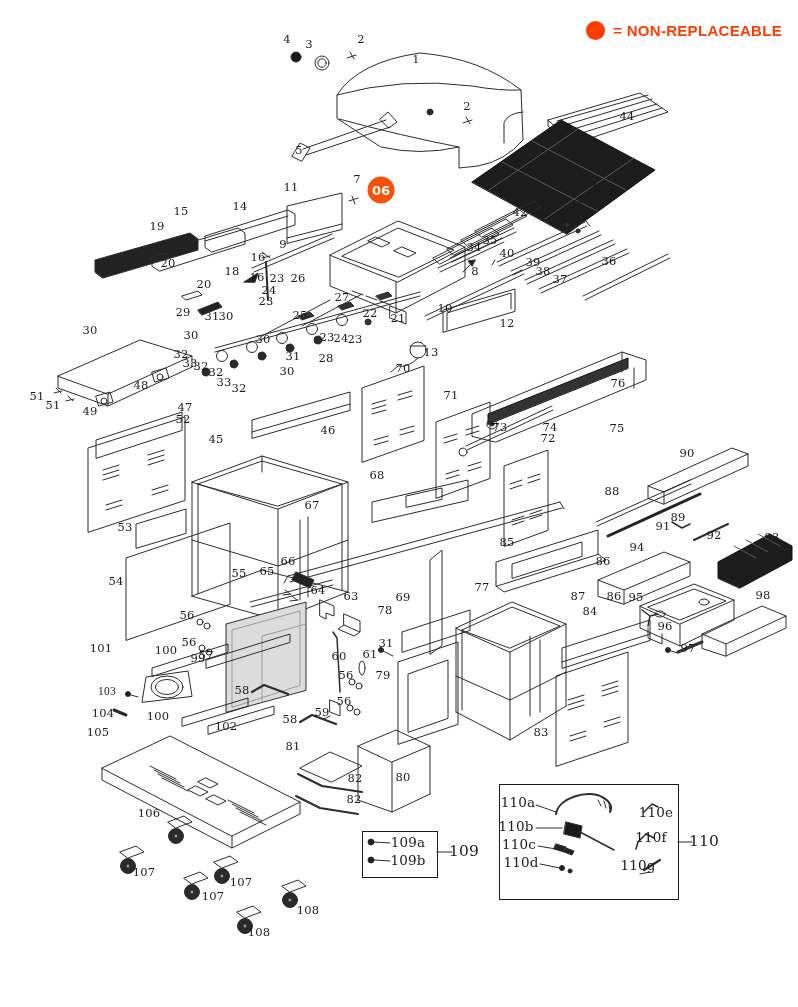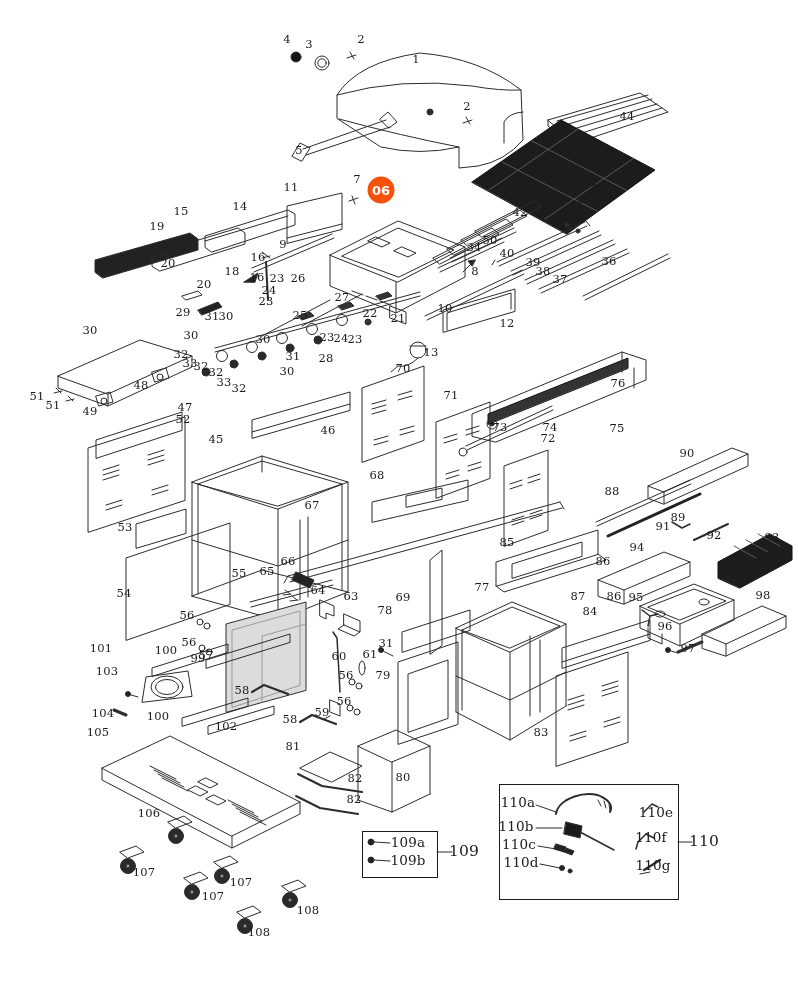--- a/index.html
+++ b/index.html
@@ -400,21 +400,21 @@
       <span class="plabel" style="left: 240px; top: 207px;">14</span>
       <span class="plabel" style="left: 181px; top: 212px;">15</span>
       <span class="plabel" style="left: 157px; top: 227px;">19</span>
       <span class="plabel" style="left: 283px; top: 245px;">9</span>
       <span class="plabel" style="left: 258px; top: 258px;">16</span>
       <span class="plabel" style="left: 232px; top: 272px;">18</span>
       <span class="plabel" style="left: 257px; top: 278px;">16</span>
       <span class="plabel" style="left: 168px; top: 264px;">20</span>
       <span class="plabel" style="left: 204px; top: 285px;">20</span>
       <span class="plabel" style="left: 474px; top: 248px;">34</span>
-      <span class="plabel" style="left: 490px; top: 241px;">50</span>
+      <span class="plabel" style="left: 490px; top: 241px;">35</span>
       <span class="plabel" style="left: 507px; top: 254px;">40</span>
       <span class="plabel" style="left: 525px; top: 263px; margin-left: 8px;">39</span>
       <span class="plabel" style="left: 543px; top: 272px;">38</span>
       <span class="plabel" style="left: 560px; top: 280px;">37</span>
       <span class="plabel" style="left: 609px; top: 262px;">36</span>
       <span class="plabel" style="left: 475px; top: 272px;">8</span>
       <span class="plabel" style="left: 445px; top: 309px;">10</span>
       <span class="plabel" style="left: 398px; top: 319px;">21</span>
       <span class="plabel" style="left: 507px; top: 324px;">12</span>
       <span class="plabel" style="left: 431px; top: 353px;">13</span>
@@ -445,21 +445,21 @@
       <span class="plabel" style="left: 328px; top: 383px; margin-top: 48px;">46</span>
       <span class="plabel" style="left: 90px; top: 331px;">30</span>
       <span class="plabel" style="left: 37px; top: 397px;">51</span>
       <span class="plabel" style="left: 53px; top: 406px;">51</span>
       <span class="plabel" style="left: 141px; top: 386px;">48</span>
       <span class="plabel" style="left: 90px; top: 412px;">49</span>
       <span class="plabel" style="left: 185px; top: 408px;">47</span>
       <span class="plabel" style="left: 183px; top: 420px;">52</span>
       <span class="plabel" style="left: 216px; top: 440px;">45</span>
       <span class="plabel" style="left: 125px; top: 528px;">53</span>
-      <span class="plabel" style="left: 124px; top: 582px; margin-top: 12px;">54</span>
+      <span class="plabel" style="left: 116px; top: 582px;">54</span>
       <span class="plabel" style="left: 312px; top: 506px;">67</span>
       <span class="plabel" style="left: 377px; top: 476px;">68</span>
       <span class="plabel" style="left: 288px; top: 562px;">66</span>
       <span class="plabel" style="left: 267px; top: 572px;">65</span>
       <span class="plabel" style="left: 239px; top: 574px;">55</span>
       <span class="plabel" style="left: 318px; top: 591px;">64</span>
       <span class="plabel" style="left: 351px; top: 597px;">63</span>
       <span class="plabel" style="left: 403px; top: 598px;">69</span>
       <span class="plabel" style="left: 385px; top: 611px;">78</span>
       <span class="plabel" style="left: 386px; top: 644px;">31</span>
@@ -469,21 +469,21 @@
       <span class="plabel" style="left: 189px; top: 643px;">56</span>
       <span class="plabel" style="left: 346px; top: 676px;">56</span>
       <span class="plabel" style="left: 344px; top: 702px;">56</span>
       <span class="plabel" style="left: 206px; top: 656px;">57</span>
       <span class="plabel" style="left: 322px; top: 713px;">59</span>
       <span class="plabel" style="left: 242px; top: 691px;">58</span>
       <span class="plabel" style="left: 290px; top: 720px;">58</span>
       <span class="plabel" style="left: 101px; top: 649px;">101</span>
       <span class="plabel" style="left: 166px; top: 651px;">100</span>
       <span class="plabel" style="left: 198px; top: 659px; text-align: center;">99</span>
-      <span class="plabel" style="left: 107px; top: 672px;">103</span>
+      <span class="plabel" style="left: 107px; top: 692px; font-family: Liberation Serif, serif;">103</span>
       <span class="plabel" style="left: 103px; top: 714px;">104</span>
       <span class="plabel" style="left: 158px; top: 717px;">100</span>
       <span class="plabel" style="left: 226px; top: 727px;">102</span>
       <span class="plabel" style="left: 98px; top: 733px; text-align: right;">105</span>
       <span class="plabel" style="left: 149px; top: 814px;">106</span>
       <span class="plabel" style="left: 144px; top: 873px;">107</span>
       <span class="plabel" style="left: 241px; top: 883px;">107</span>
       <span class="plabel" style="left: 213px; top: 897px;">107</span>
       <span class="plabel" style="left: 308px; top: 911px;">108</span>
       <span class="plabel" style="left: 259px; top: 933px;">108</span>
@@ -519,19 +519,23 @@
       <span class="plabel" style="left: 763px; top: 596px;">98</span>
       <span class="plabel med" style="left: 408px; top: 843px;">109a</span>
       <span class="plabel med" style="left: 408px; top: 861px;">109b</span>
       <span class="plabel big" style="left: 464px; top: 852px;">109</span>
       <span class="plabel med" style="left: 518px; top: 803px;">110a</span>
       <span class="plabel med" style="left: 516px; top: 827px;">110b</span>
       <span class="plabel med" style="left: 519px; top: 845px;">110c</span>
       <span class="plabel med" style="left: 521px; top: 863px;">110d</span>
       <span class="plabel med" style="left: 656px; top: 813px;">110e</span>
       <span class="plabel med" style="left: 651px; top: 838px;">110f</span>
-      <span class="plabel med" style="left: 653px; top: 866px;">110g</span>
+      <span class="plabel med" style="left: 638px; top: 866px;">110g</span>
       <span class="plabel big" style="left: 704px; top: 842px;">110</span>
     </div>
 
   <div class="badge" id="badge06" style="left: 381px; top: 190px; background: rgb(244, 81, 11);">06</div>
 
+  <div class="legend">
+    <span class="dot"></span>
+    <span>= NON-REPLACEABLE</span>
+  </div>
 </div>
 
 </body></html>

